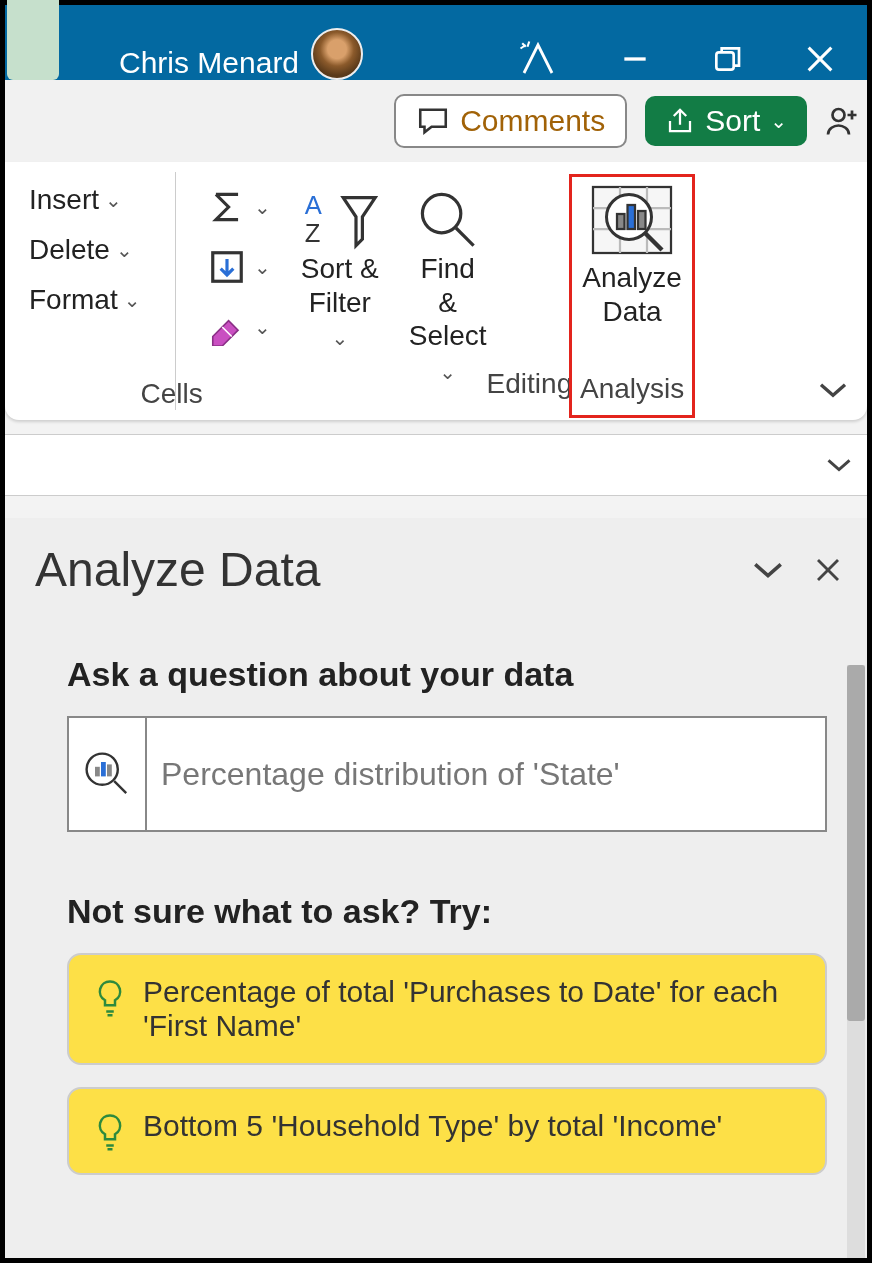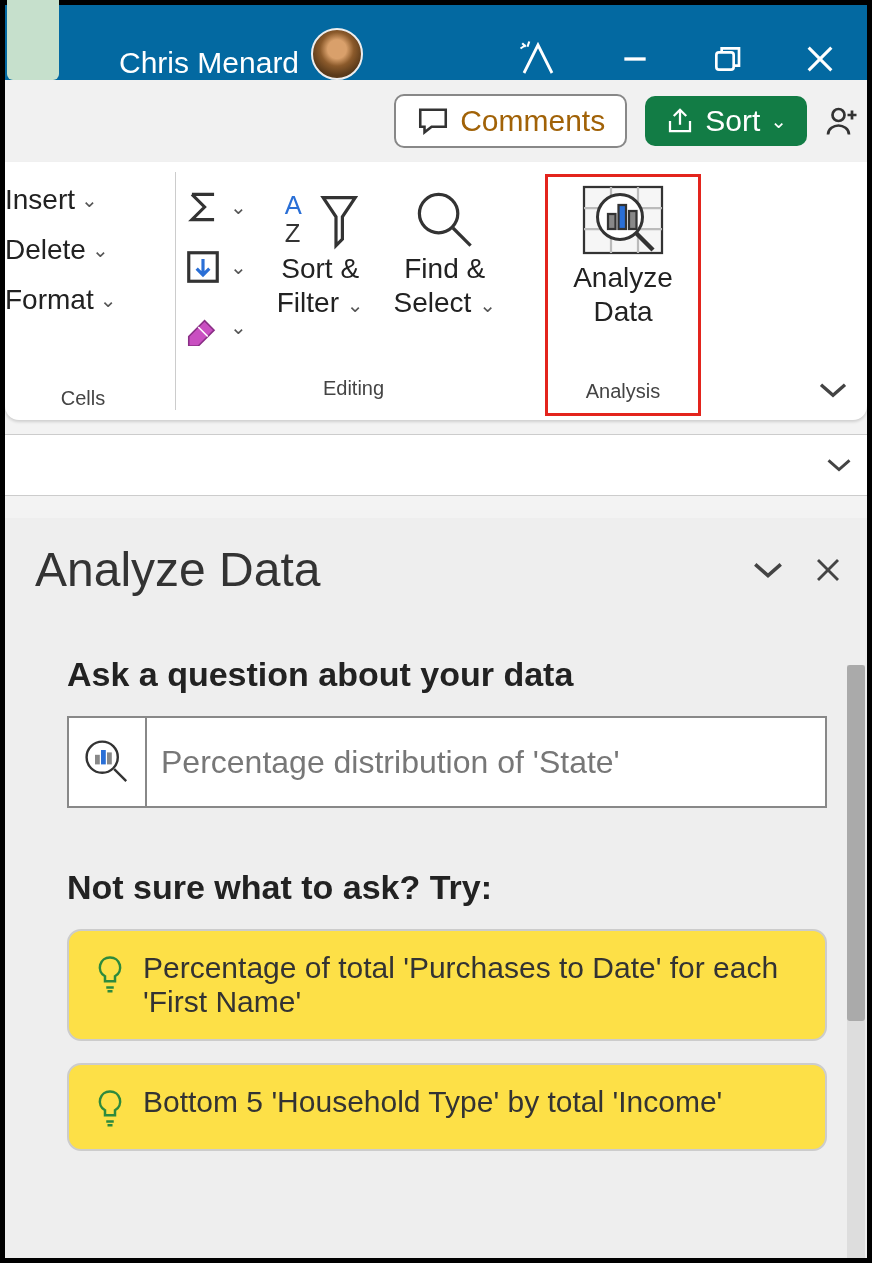--- a/index.html
+++ b/index.html
@@ -85,30 +85,30 @@
   .ribbon {
     background: #fff;
     border-radius: 0 0 14px 14px;
     box-shadow: 0 2px 3px rgba(0,0,0,0.15);
     display: flex;
     position: relative;
     height: 258px;
   }
   .ribbon-group {
     display: flex;
-    flex-direction: column;
-    padding: 10px 14px 4px 0;
+    flex-direction: row;
+    padding: 10px 14px 4px 24px;
     position: relative;
   }
   .ribbon-group.cells { width: 170px; }
   .ribbon-group.editing { width: 370px; border-left: 1px solid #ccc; margin-top:10px; margin-bottom:10px;}
   .ribbon-group.analysis { width: 170px; }
   .ribbon-group .label {
     text-align: center;
-    font-size: 20px;
+    font-size: 28px;
     color: #444;
     margin-top: auto;
     padding-bottom: 6px;
   }
   .cells .items { display:flex; flex-direction:column; gap:18px; padding-top:12px;}
   .cells .item { display:flex; align-items:center; gap:6px; font-size:28px; color:#222;}
   .editing-row { display:flex; gap:30px; padding:6px 0 0 8px;}
   .editing-col { display:flex; flex-direction:column; gap:22px; align-items:center;}
   .icon-cell { display:flex; align-items:center; gap:8px; }
   .big-item { display:flex; flex-direction:column; align-items:center; gap:0; font-size:28px; color:#222;}
@@ -153,21 +153,21 @@
     padding: 50px 40px 0 62px;
     overflow:hidden;
     position:relative;
     flex:1;
   }
   .pane-body h2 { font-size:34px; font-weight:700; color:#222; margin-bottom:22px;}
   .search-row {
     display:flex;
     border:2px solid #888;
     background:#fff;
-    height: 92px;
+    height: 116px;
     align-items:stretch;
     margin-bottom: 60px;
   }
   .search-row .icon-col {
     width: 78px;
     display:flex; align-items:center; justify-content:center;
     border-right: 2px solid #888;
   }
   .search-row input {
     flex:1;

